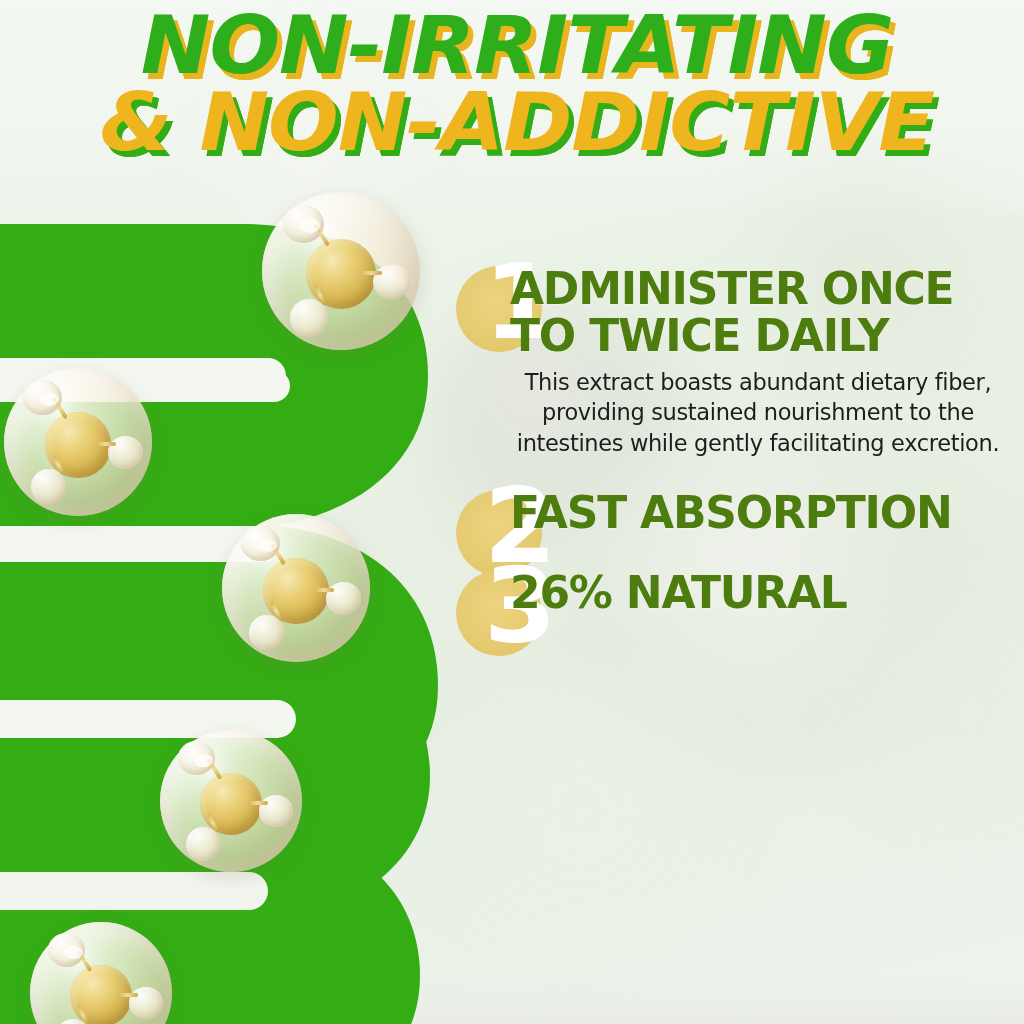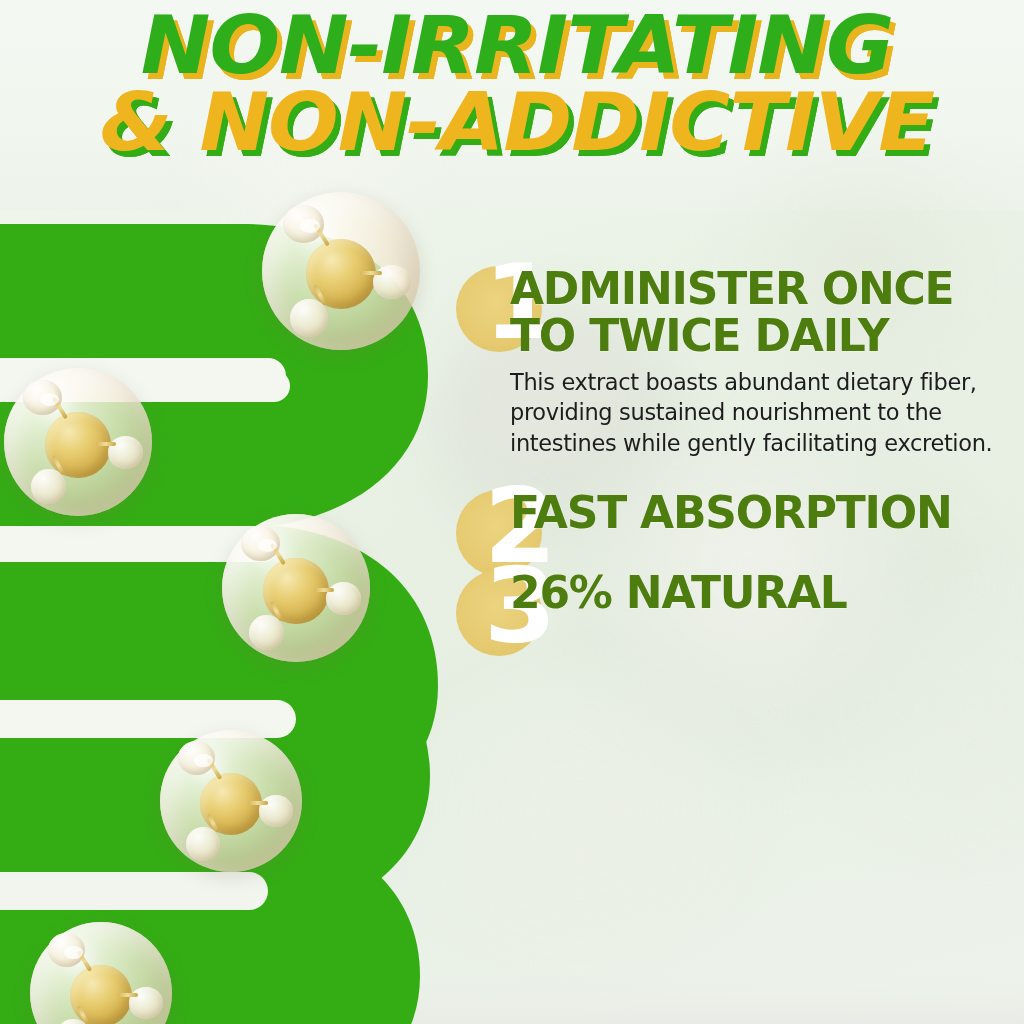--- a/index.html
+++ b/index.html
@@ -192,20 +192,21 @@
     z-index: 3;
     margin: 8px 0 0 0;
     padding-left: 62px;
     padding-right: 8px;
     font-family: "DejaVu Sans", sans-serif;
     font-size: 22.5px;
     font-weight: normal;
     color: #1d1d1d;
     line-height: 1.34;
     letter-spacing: -0.35px;
+    text-align: center;
   }
 
   
   .h1 { margin-top: 34px; }
   .h2 { margin-top: 27px; }
   .h3 { margin-top: 30px; }
 </style>
 </head>
 <body>
 

